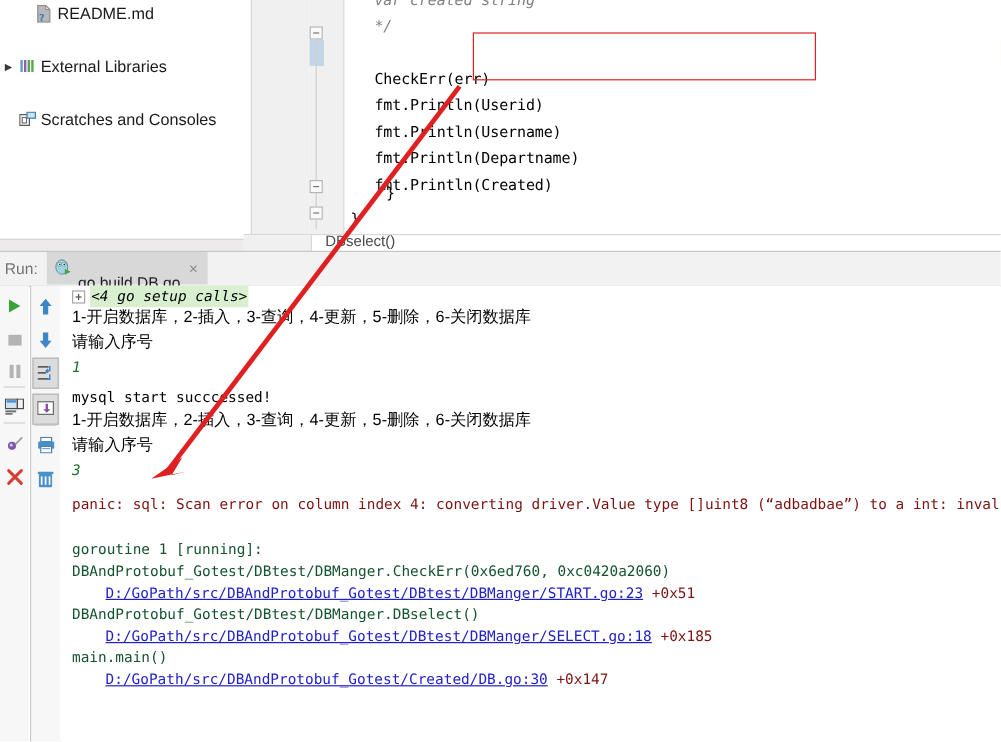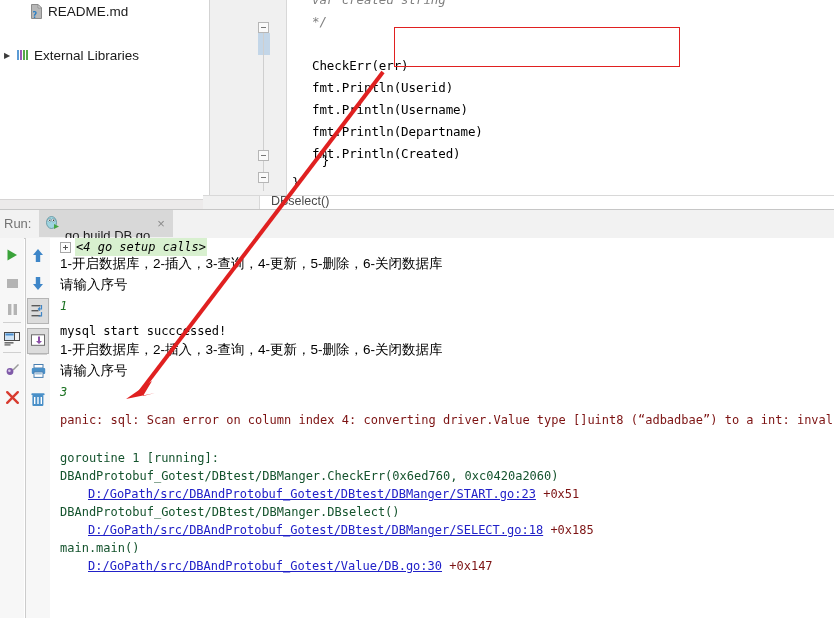--- a/index.html
+++ b/index.html
@@ -389,20 +389,30 @@
           <svg width="14" height="14" viewBox="0 0 14 14">
             <rect x="1" y="2" width="2" height="10" fill="#5b9bd5"></rect>
             <rect x="4" y="2" width="2" height="10" fill="#9b59b6"></rect>
             <rect x="7" y="2" width="2" height="10" fill="#56a84b"></rect>
             <rect x="10" y="2" width="2" height="10" fill="#56a84b"></rect>
           </svg>
         </span>
         <span class="tree-label">External Libraries</span>
       </div>
 
+      <div class="tree-row" style="top:44px;padding-left:14px;">
+        <span class="ticon">
+          <svg width="14" height="13" viewBox="0 0 14 13">
+            <rect x="0.5" y="2.5" width="8" height="9" fill="#f4f4f4" stroke="#5a5a5a" stroke-width="1"></rect>
+            <rect x="2.5" y="5" width="3.5" height="4.5" fill="#ffffff" stroke="#5a5a5a" stroke-width="0.8"></rect>
+            <rect x="6.5" y="0.5" width="7" height="5" fill="#cfe3f5" stroke="#3f7ca8" stroke-width="1"></rect>
+          </svg>
+        </span>
+        <span class="tree-label">Scratches and Consoles</span>
+      </div>
 
     </div>
 
     <div class="editor">
       <div class="ed-left-strip"></div>
       <div class="gutter"></div>
       <div class="fold-col"></div>
 
       <div class="hl-row" style="top:33px;left:83px;"></div>
       <div class="hl-marker" style="left:55px;top:33px;"></div>
@@ -572,21 +582,21 @@
       <div class="cline inp" style="top:145px;">3</div>
 
       <div class="cline err" style="top:173px;">panic: sql: Scan error on column index 4: converting driver.Value type []uint8 (“adbadbae”) to a int: invalid syntax</div>
 
       <div class="cline trace" style="top:211px;">goroutine 1 [running]:</div>
       <div class="cline trace" style="top:229px;">DBAndProtobuf_Gotest/DBtest/DBManger.CheckErr(0x6ed760, 0xc0420a2060)</div>
       <div class="cline" style="top:247px;left:38px;"><span class="link" style="color:#2121c8;text-decoration:underline;">D:/GoPath/src/DBAndProtobuf_Gotest/DBtest/DBManger/START.go:23</span><span class="trace" style="color:#7c1212;"> +0x51</span></div>
       <div class="cline trace" style="top:265px;">DBAndProtobuf_Gotest/DBtest/DBManger.DBselect()</div>
       <div class="cline" style="top:283px;left:38px;"><span class="link" style="color:#2121c8;text-decoration:underline;">D:/GoPath/src/DBAndProtobuf_Gotest/DBtest/DBManger/SELECT.go:18</span><span class="trace" style="color:#7c1212;"> +0x185</span></div>
       <div class="cline trace" style="top:301px;">main.main()</div>
-      <div class="cline" style="top:319px;left:38px;"><span class="link" style="color:#2121c8;text-decoration:underline;">D:/GoPath/src/DBAndProtobuf_Gotest/Value/DB.go:30</span><span class="trace" style="color:#7c1212;"> +0x147</span></div>
+      <div class="cline" style="top:319px;left:38px;"><span class="link" style="color:#2121c8;text-decoration:underline;">D:/GoPath/src/DBAndProtobuf_Gotest/Created/DB.go:30</span><span class="trace" style="color:#7c1212;"> +0x147</span></div>
 
     </div>
   </div>
 
   <div class="anno-box" style="left:394px;top:27px;width:286px;height:40px;"></div>
 
   <svg class="anno-arrow" viewBox="0 0 834 618">
     <line x1="383" y1="72" x2="140" y2="392" stroke="#e02020" stroke-width="4"></line>
     <path d="M126 399 L152 381 L143 396 L155 393 Z" fill="#e02020"></path>
   </svg>

